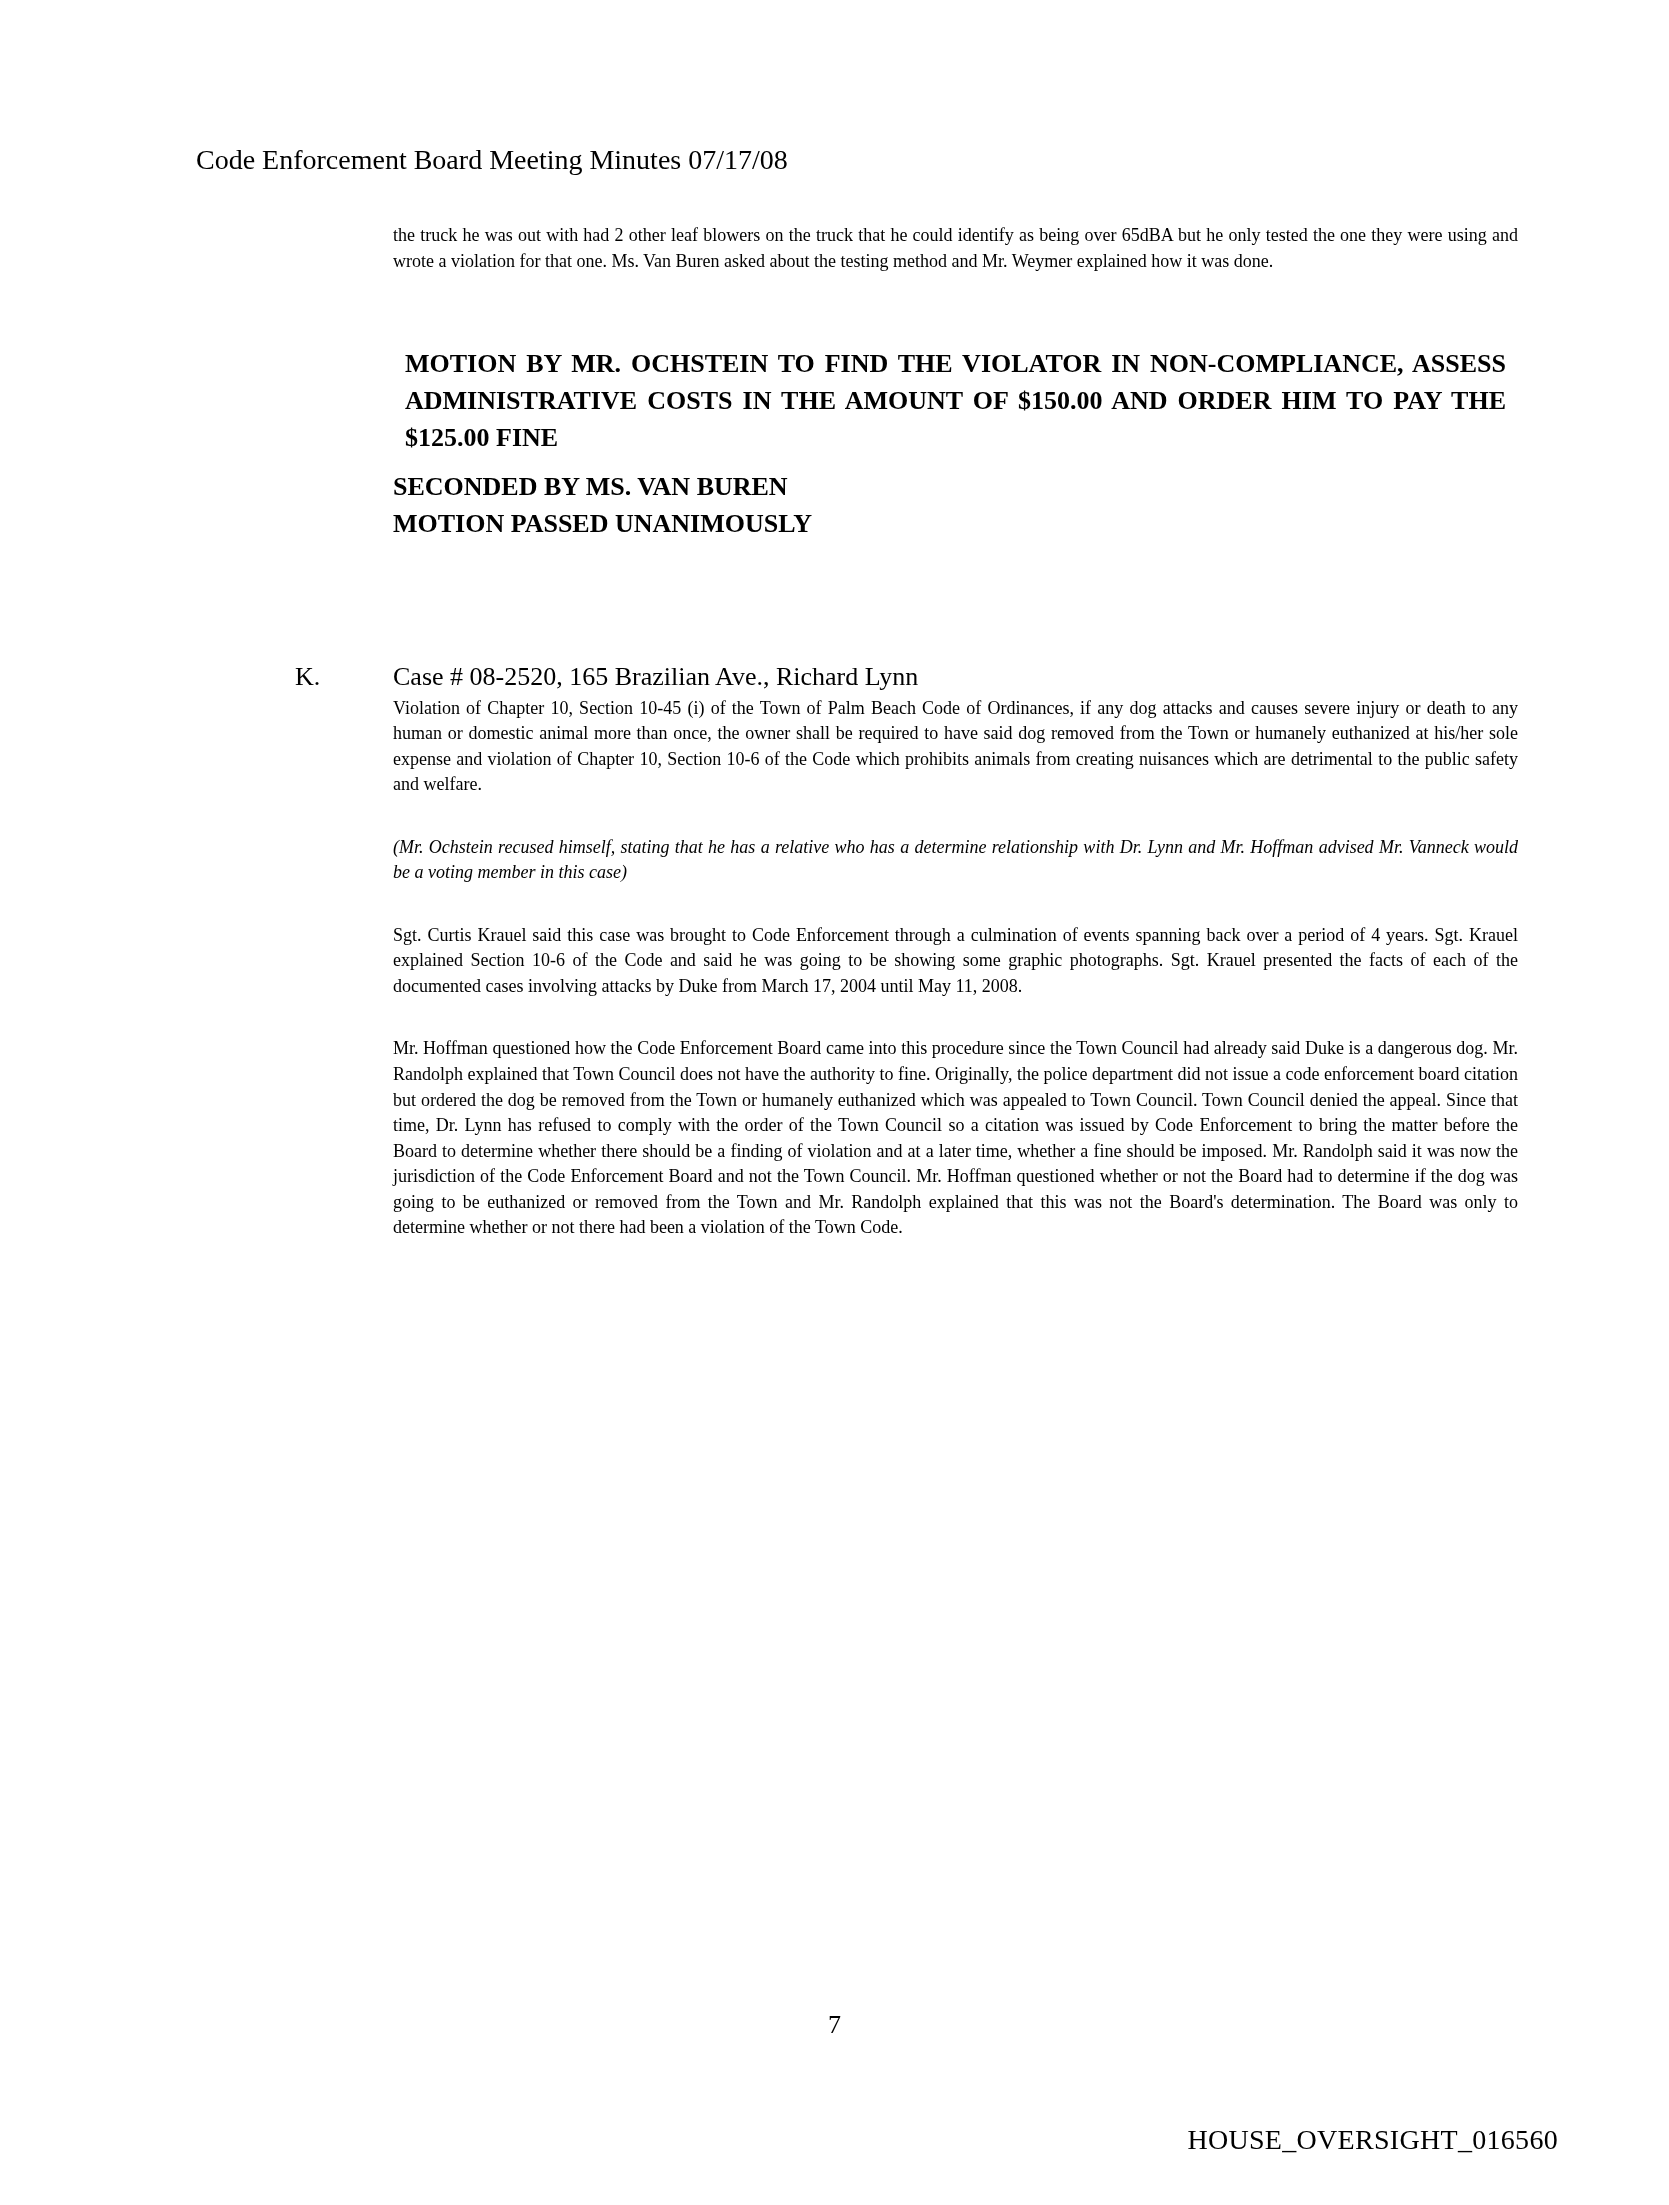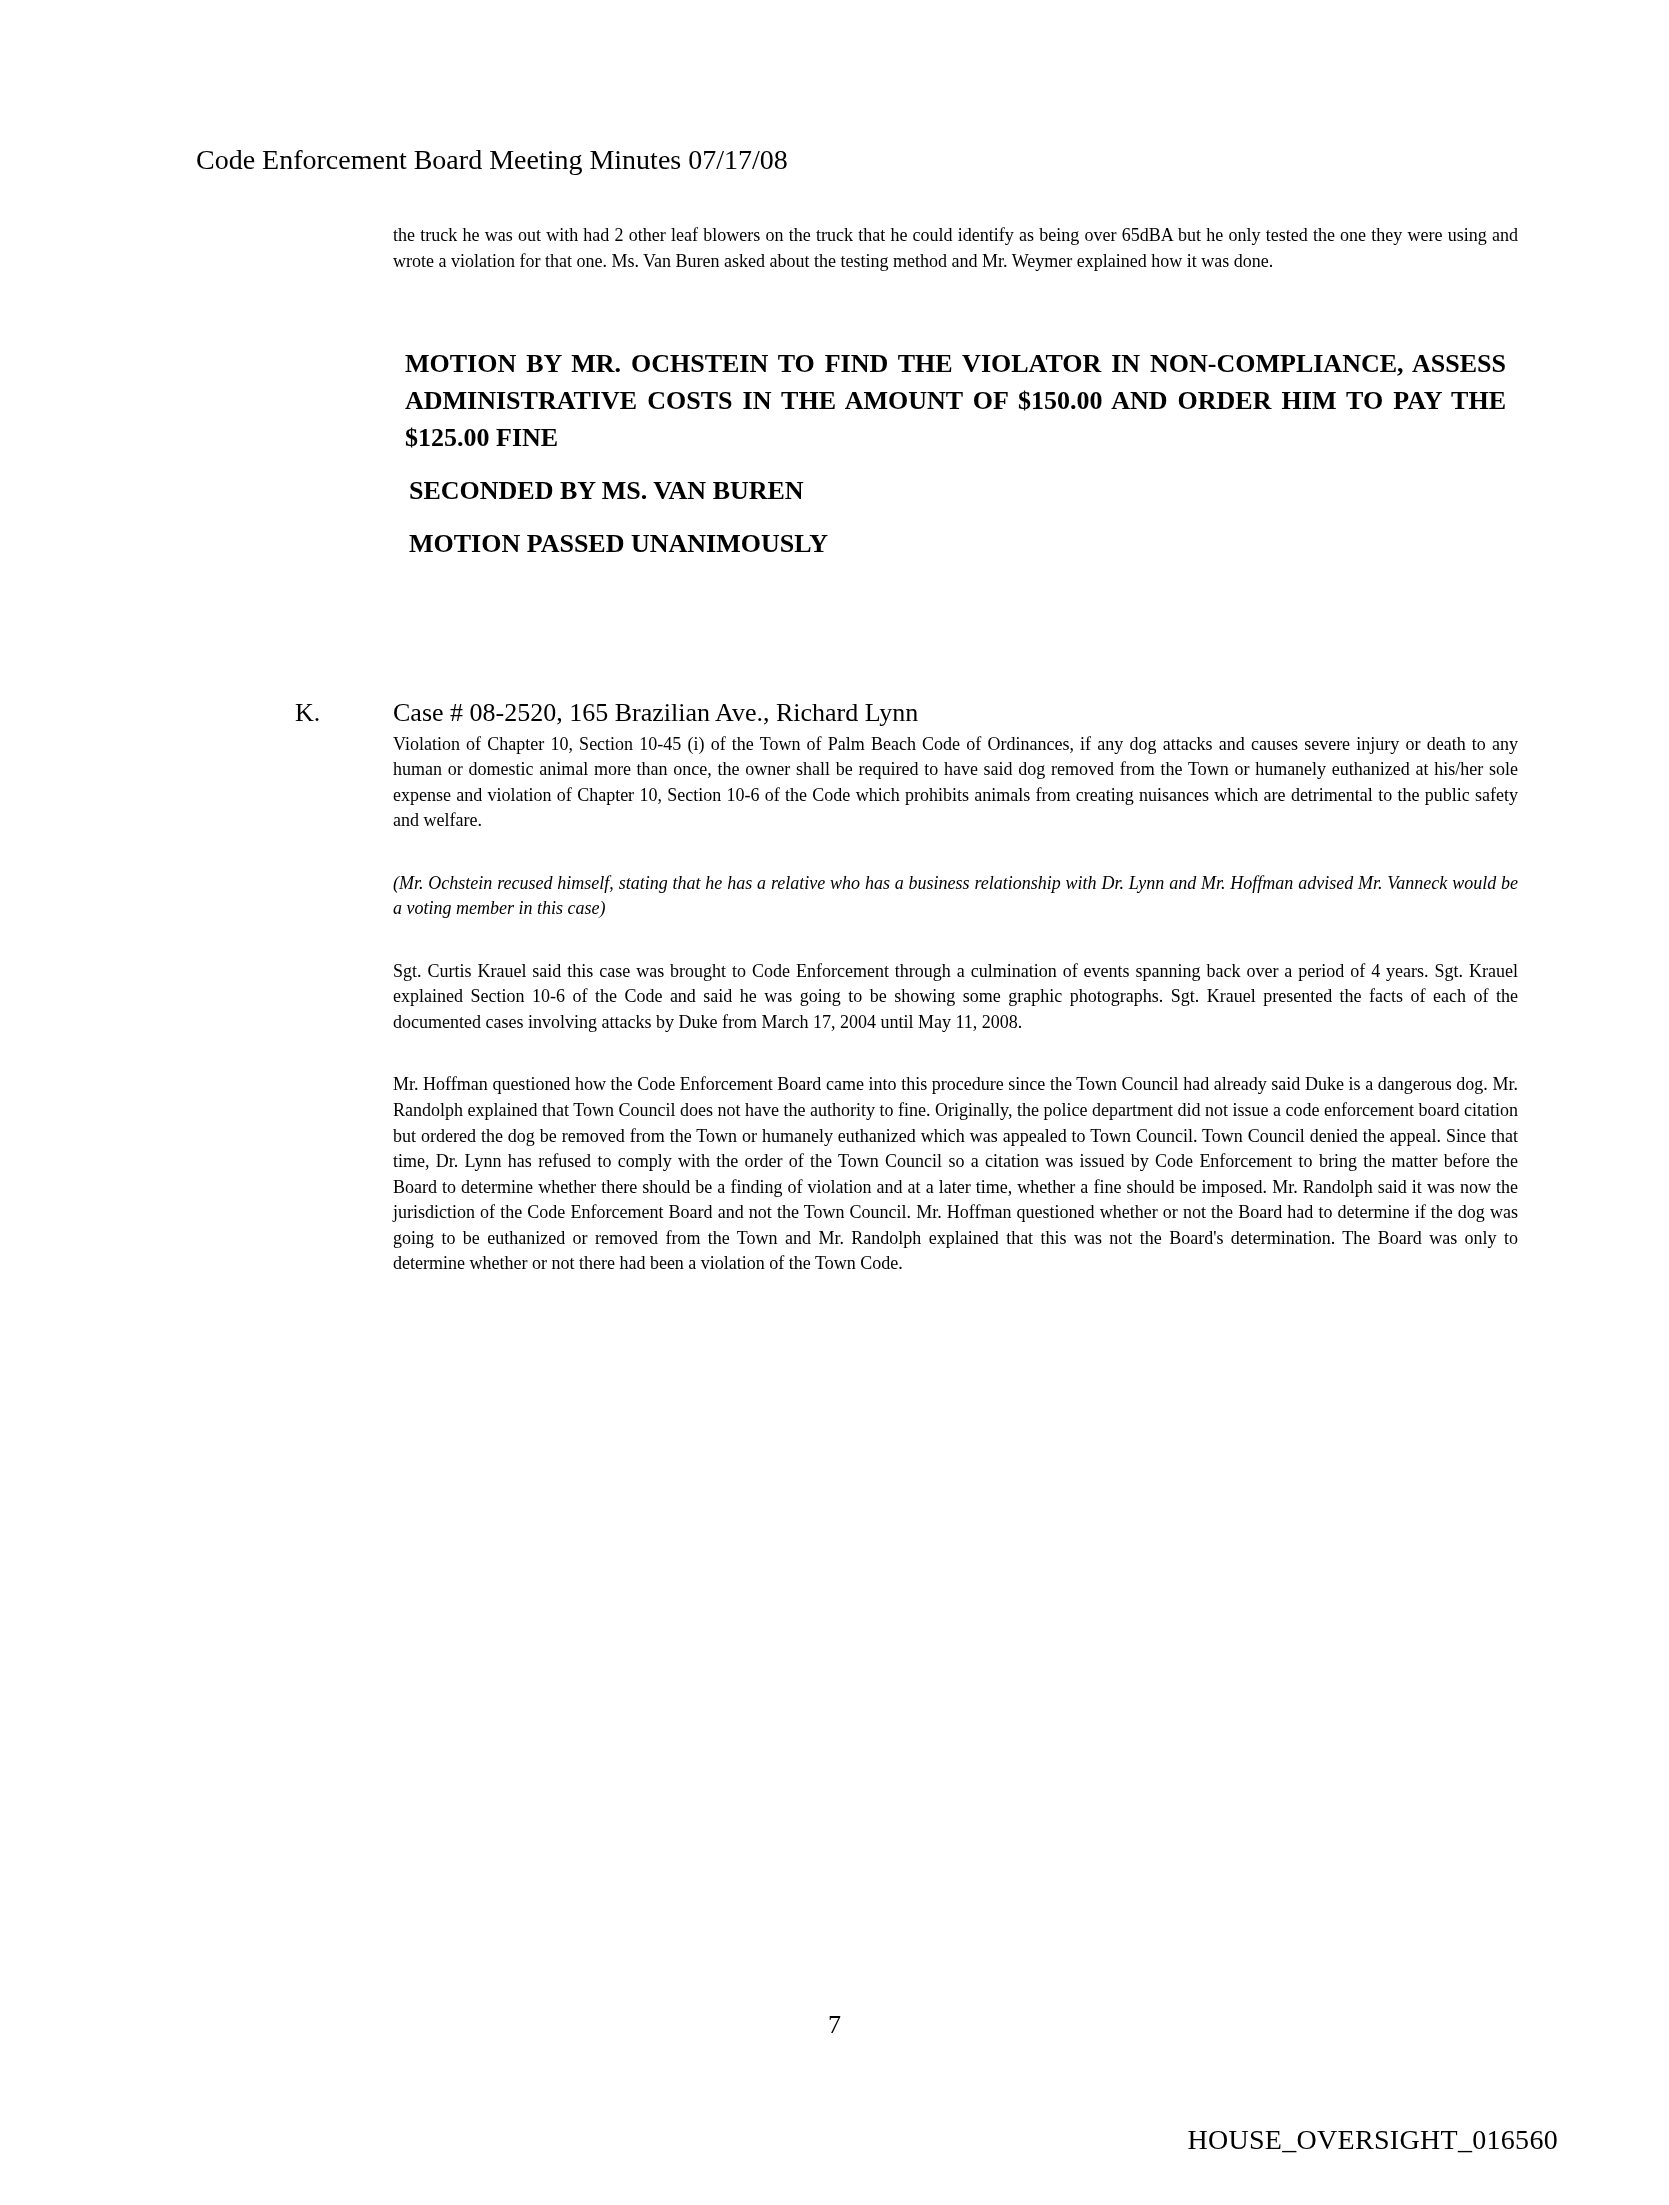--- a/index.html
+++ b/index.html
@@ -46,21 +46,21 @@
     font-weight: bold;
     font-size: 26px;
     line-height: 1.42;
     text-align: justify;
     margin: 12px;
   }
   .motion-lines {
     font-weight: bold;
     font-size: 26px;
     line-height: 1.42;
-    margin: 16px;
+    margin: 0;
     text-align: left;
   }
   .item-block {
     position: relative;
   }
   .item-letter {
     position: absolute;
     left: -98px;
     top: 0;
     font-size: 26px;
@@ -112,21 +112,21 @@
     <div class="gap-md"></div>
 
     <div class="item-block">
       <span class="item-letter">K.</span>
       <p class="case-title">Case # 08-2520, 165 Brazilian Ave., Richard Lynn</p>
       <p class="para">Violation of Chapter 10, Section 10-45 (i) of the Town of Palm Beach Code of Ordinances, if any dog attacks and causes severe injury or death to any human or domestic animal more than once, the owner shall be required to have said dog removed from the Town or humanely euthanized at his/her sole expense and violation of Chapter 10, Section 10-6 of the Code which prohibits animals from creating nuisances which are detrimental to the public safety and welfare.</p>
     </div>
 
     <div class="gap-md"></div>
 
-    <p class="para italic">(Mr. Ochstein recused himself, stating that he has a relative who has a business relationship with Dr. Lynn and Mr. Hoffman advised Mr. Vanneck would be a voting member in this case)</p>
+    <p class="para italic">(Mr. Ochstein recused himself, stating that he has a relative who has a determine relationship with Dr. Lynn and Mr. Hoffman advised Mr. Vanneck would be a voting member in this case)</p>
 
     <div class="gap-md"></div>
 
     <p class="para">Sgt. Curtis Krauel said this case was brought to Code Enforcement through a culmination of events spanning back over a period of 4 years.  Sgt. Krauel explained Section 10-6 of the Code and said he was going to be showing some graphic photographs.  Sgt. Krauel presented the facts of each of the documented cases involving attacks by Duke from March 17, 2004 until May 11, 2008.</p>
 
     <div class="gap-md"></div>
 
     <p class="para">Mr. Hoffman questioned how the Code Enforcement Board came into this procedure since the Town Council had already said Duke is a dangerous dog. Mr. Randolph explained that Town Council does not have the authority to fine. Originally, the police department did not issue a code enforcement board citation but ordered the dog be removed from the Town or humanely euthanized which was appealed to Town Council.  Town Council denied the appeal. Since that time, Dr. Lynn has refused to comply with the order of the Town Council so a citation was issued by Code Enforcement to bring the matter before the Board to determine whether there should be a finding of violation and at a later time, whether a fine should be imposed. Mr. Randolph said it was now the jurisdiction of the Code Enforcement Board and not the Town Council.  Mr. Hoffman questioned whether or not the Board had to determine if the dog was going to be euthanized or removed from the Town and Mr. Randolph explained that this was not the Board's determination.  The Board was only to determine whether or not there had been a violation of the Town Code.</p>
 
   </div>

